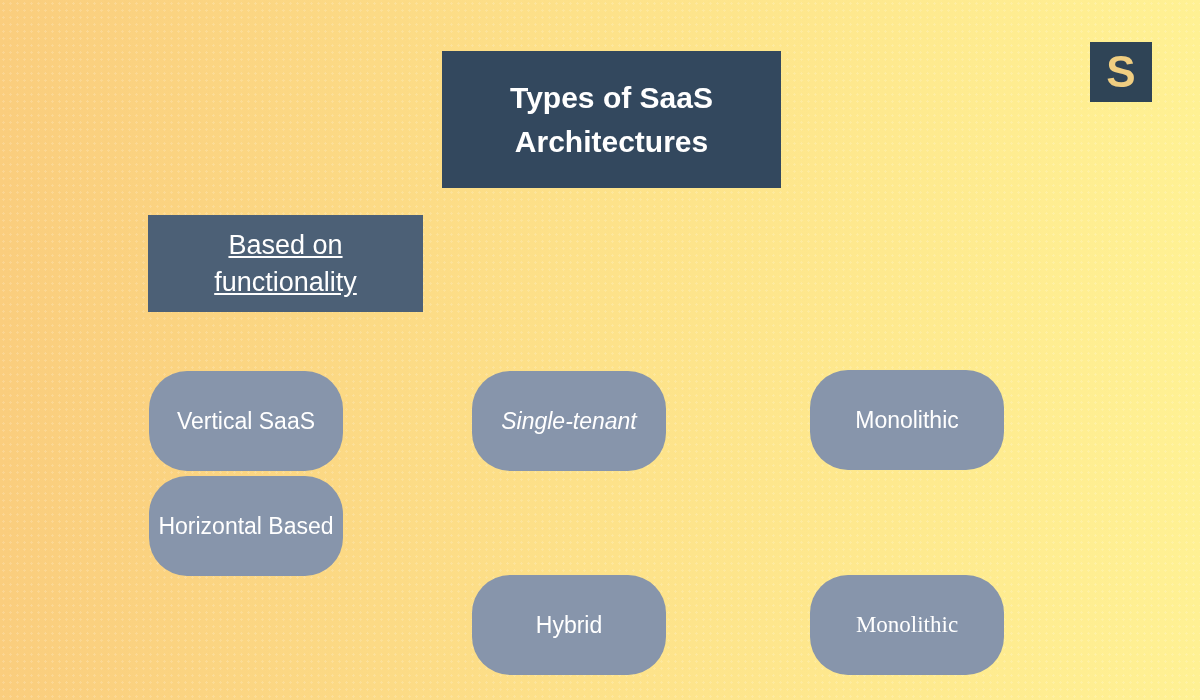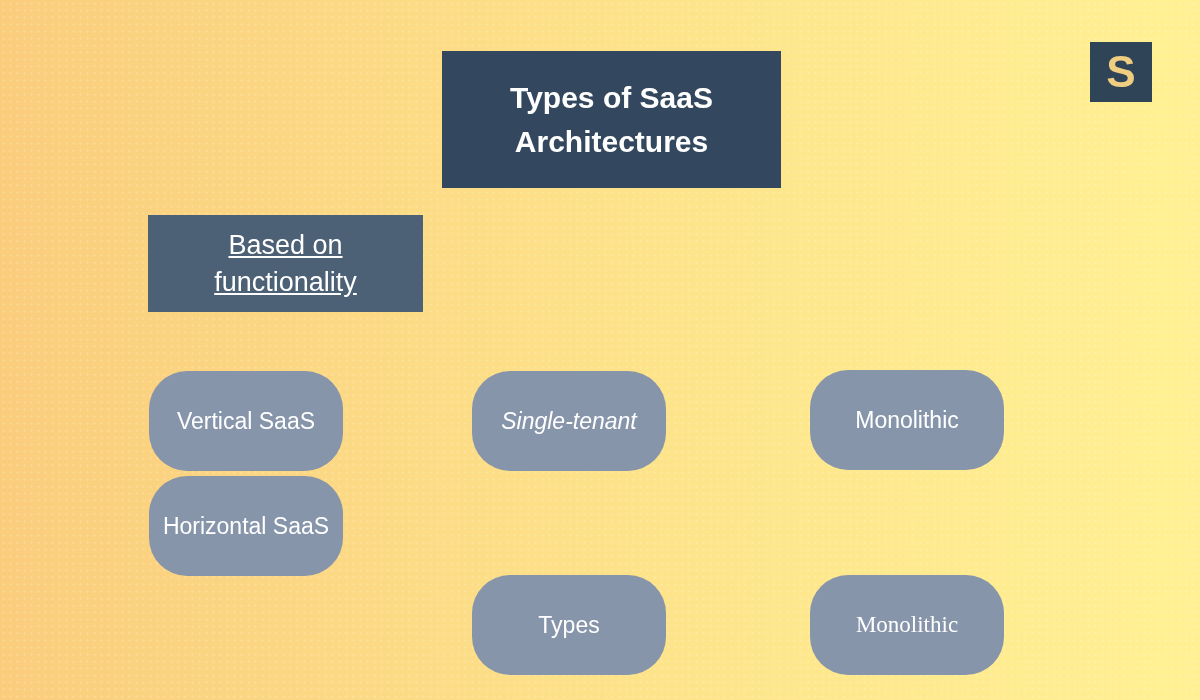--- a/index.html
+++ b/index.html
@@ -76,21 +76,21 @@
     <span>Types of SaaS Architectures</span>
   </div>
 
   <div class="box logo">
     <span>S</span>
   </div>
 
   <div class="box cat cat-1">Based on functionality</div>
 
   <div class="box pill p-1-1">Vertical SaaS</div>
-  <div class="box pill p-1-2">Horizontal SaaS</div>
+  <div class="box pill p-1-2">Horizontal Based</div>
 
   <div class="box pill p-2-1">Single-tenant</div>
-  <div class="box pill p-2-3">Types</div>
+  <div class="box pill p-2-3">Hybrid</div>
 
   <div class="box pill p-3-1">Monolithic</div>
   <div class="box pill p-3-3">Monolithic</div>
 
 </div>
 
 </body></html>

